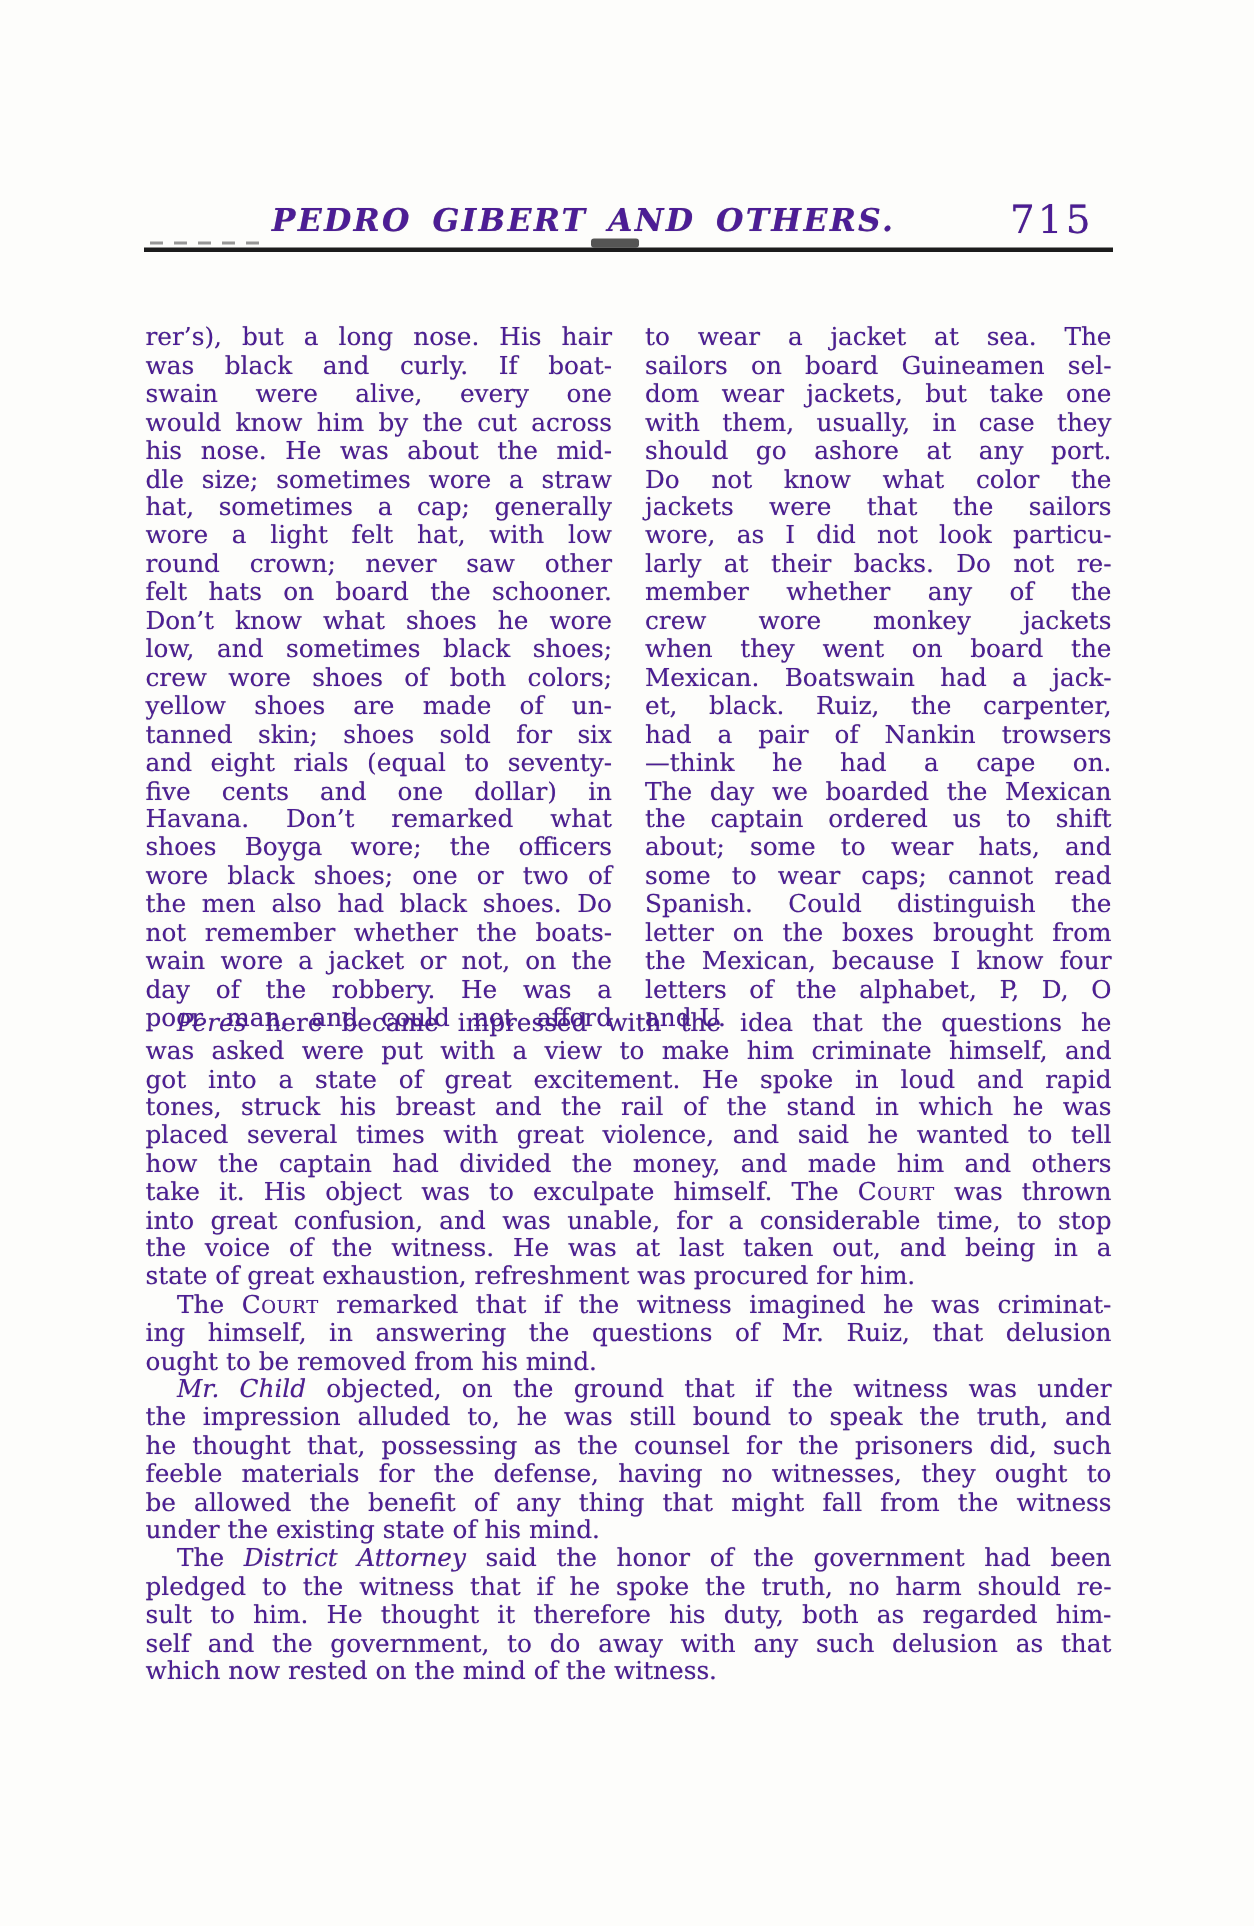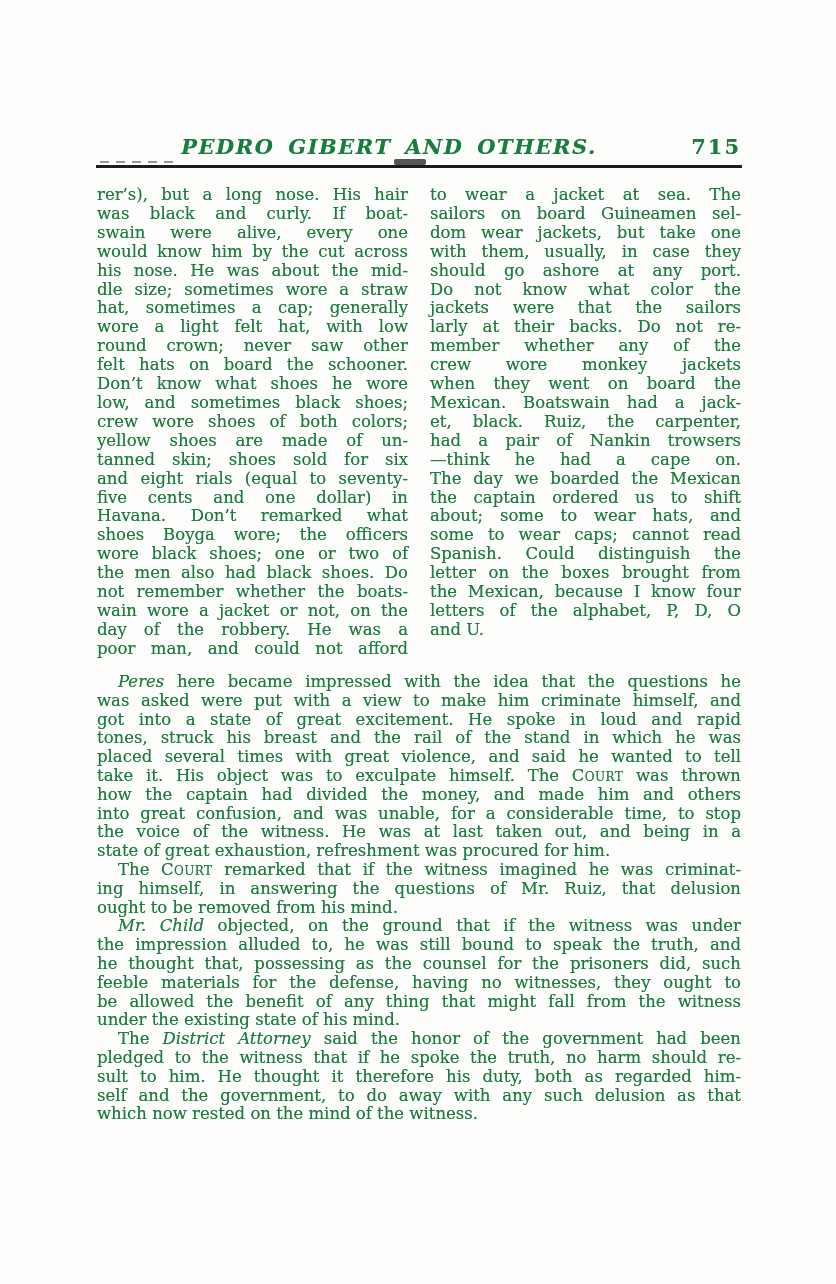--- a/index.html
+++ b/index.html
@@ -2,57 +2,57 @@
 <html><head>
 <meta charset="utf-8">
 <style>
   html,body{margin:0;padding:0;background:#e8e8e6;}
   .page{
     position:relative;
     width:836px;height:1284px;
     margin:0 auto;
     background:#fdfdfb;
     font-family:"DejaVu Serif","Liberation Serif",serif;
-    color:#15803d;
+    color:#4c1d95;
     overflow:hidden;
     text-shadow:0 0 .5px rgba(20,20,20,.45);
   }
   .header{
     position:absolute;top:134px;left:97px;width:644px;height:26px;
   }
   .running-title{
     position:absolute;left:0;right:60px;top:0;
     text-align:center;
     font-style:italic;font-weight:bold;
     font-size:21px;line-height:26px;
     letter-spacing:1.5px;word-spacing:5px;
     white-space:nowrap;
   }
   .page-number{
-    position:absolute;right:0;top:0;
-    font-size:21px;line-height:26px;letter-spacing:2px;font-weight:bold;
+    position:absolute;right:12px;top:0;
+    font-size:26px;line-height:26px;letter-spacing:2px;
   }
   .header-rule{
     position:absolute;top:165px;left:96px;width:646px;height:3px;
     background:#1c1c1c;
   }
   .rule-artifact-a{
     position:absolute;top:161px;left:100px;width:80px;height:2px;
     background:repeating-linear-gradient(90deg,#444 0 9px,transparent 9px 16px);
     opacity:.55;
   }
   .rule-artifact-b{
     position:absolute;top:159px;left:394px;width:32px;height:6px;
     background:#2a2a2a;opacity:.8;border-radius:2px;
   }
   .two-col{
     position:absolute;top:186px;left:97px;width:644px;
     display:flex;gap:22px;
   }
-  .col{width:311px;}
+  .col{width:311px;margin-top:30px;}
   .tline{
     font-size:16.5px;line-height:18.9px;
     text-align:justify;text-align-last:justify;
     white-space:normal;
   }
   .tline.flush{text-align-last:left;}
   .tline.indent{text-indent:21px;}
   .paragraphs{
     position:absolute;top:673px;left:97px;width:644px;
   }
@@ -103,20 +103,21 @@
         <div class="tline"><span>poor man, and could not afford</span></div>
       </div>
     <div class="col" id="col-right">
         <div class="tline"><span>to wear a jacket at sea. The</span></div>
         <div class="tline"><span>sailors on board Guineamen sel-</span></div>
         <div class="tline"><span>dom wear jackets, but take one</span></div>
         <div class="tline"><span>with them, usually, in case they</span></div>
         <div class="tline"><span>should go ashore at any port.</span></div>
         <div class="tline"><span>Do not know what color the</span></div>
         <div class="tline"><span>jackets were that the sailors</span></div>
+        <div class="tline"><span>wore, as I did not look particu-</span></div>
         <div class="tline"><span>larly at their backs. Do not re-</span></div>
         <div class="tline"><span>member whether any of the</span></div>
         <div class="tline"><span>crew wore monkey jackets</span></div>
         <div class="tline"><span>when they went on board the</span></div>
         <div class="tline"><span>Mexican. Boatswain had a jack-</span></div>
         <div class="tline"><span>et, black. Ruiz, the carpenter,</span></div>
         <div class="tline"><span>had a pair of Nankin trowsers</span></div>
         <div class="tline"><span>—think he had a cape on.</span></div>
         <div class="tline"><span>The day we boarded the Mexican</span></div>
         <div class="tline"><span>the captain ordered us to shift</span></div>
@@ -130,22 +131,22 @@
       </div>
   </div>
 
   <div class="paragraphs" id="paragraphs">
       <div>
         <div class="tline indent"><span class="it">Peres</span><span> here became impressed with the idea that the questions he</span></div>
         <div class="tline"><span>was asked were put with a view to make him criminate himself, and</span></div>
         <div class="tline"><span>got into a state of great excitement. He spoke in loud and rapid</span></div>
         <div class="tline"><span>tones, struck his breast and the rail of the stand in which he was</span></div>
         <div class="tline"><span>placed several times with great violence, and said he wanted to tell</span></div>
+        <div class="tline"><span>how the captain had divided the money, and made him and others</span></div>
         <div class="tline"><span>take it. His object was to exculpate himself. The </span><span class="sc">Court</span><span> was thrown</span></div>
-        <div class="tline"><span>how the captain had divided the money, and made him and others</span></div>
         <div class="tline"><span>into great confusion, and was unable, for a considerable time, to stop</span></div>
         <div class="tline"><span>the voice of the witness. He was at last taken out, and being in a</span></div>
         <div class="tline flush"><span>state of great exhaustion, refreshment was procured for him.</span></div>
       </div>
       <div>
         <div class="tline indent"><span>The </span><span class="sc">Court</span><span> remarked that if the witness imagined he was criminat-</span></div>
         <div class="tline"><span>ing himself, in answering the questions of Mr. Ruiz, that delusion</span></div>
         <div class="tline flush"><span>ought to be removed from his mind.</span></div>
       </div>
       <div>

